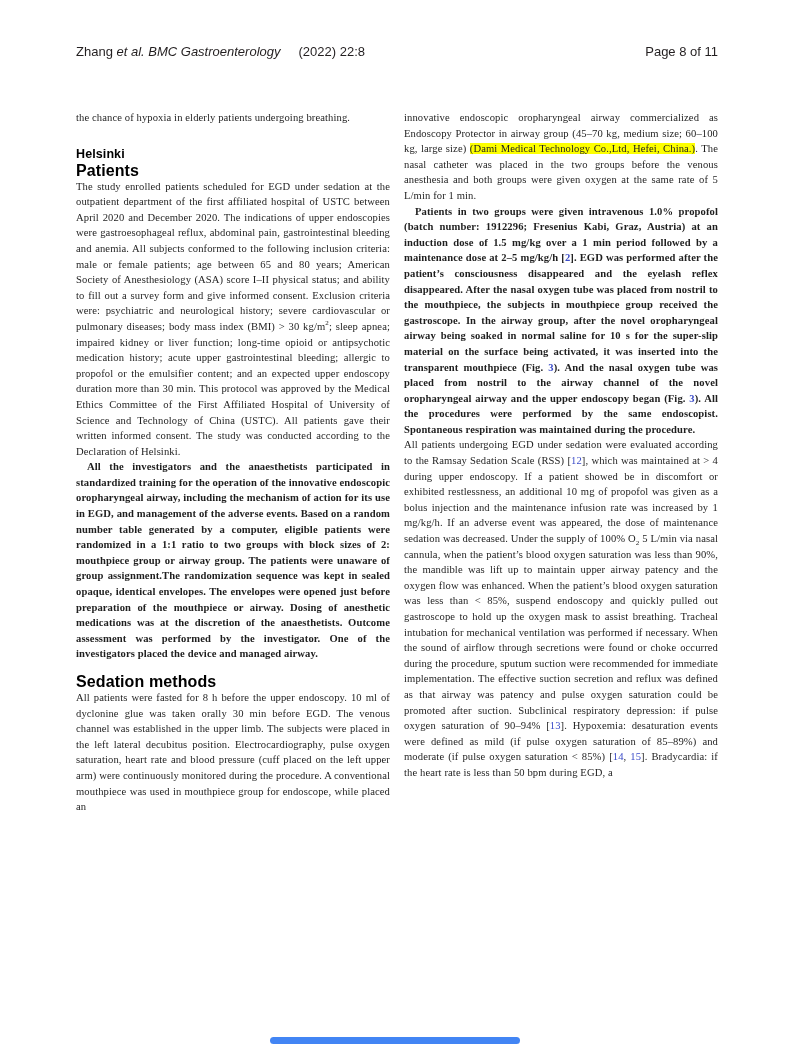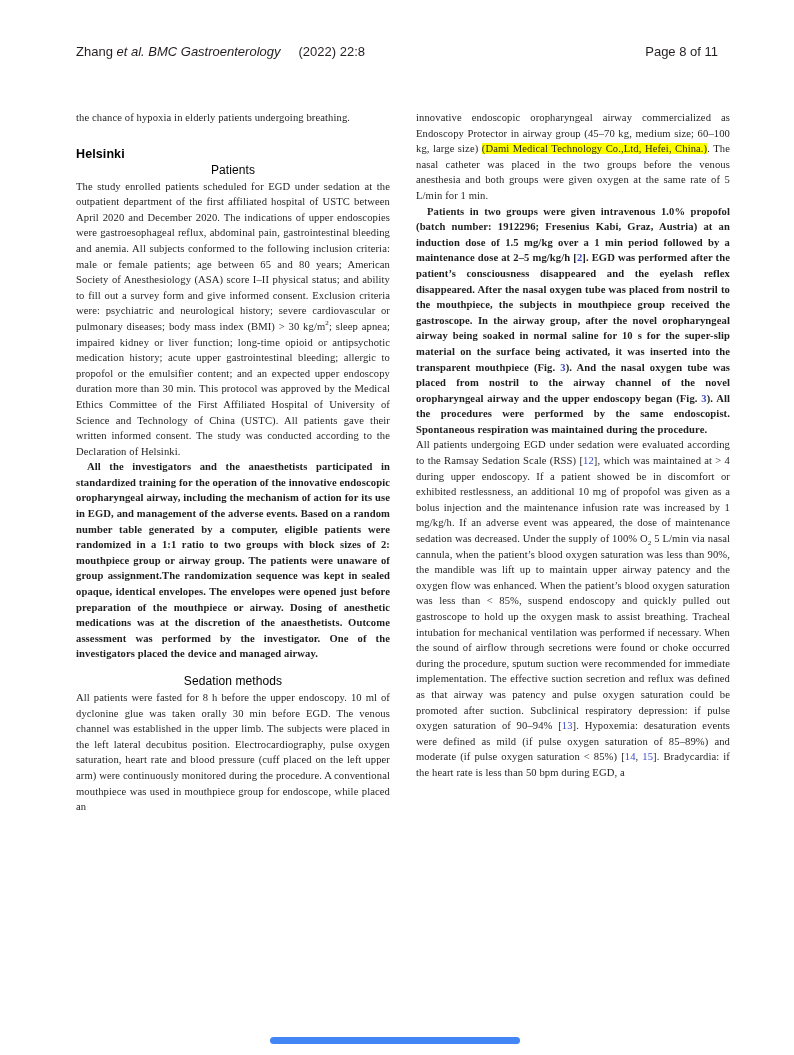--- a/index.html
+++ b/index.html
@@ -13,30 +13,30 @@
     font-family:"Liberation Sans", sans-serif; font-size:13px; color:#231f20;
   }
   .rh-left .ital { font-style:italic; }
   .rh-cite { margin-left:18px; font-style:normal; }
   .col {
     position:absolute; top:110px; width:314px;
     font-size:10.6px; line-height:15.6px; text-align:justify;
     letter-spacing:0.1px;
   }
   .col-left { left:76px; }
-  .col-right { left:416px; }
+  .col-right { left:404px; }
   .col p { margin:0; }
   .col p.indent { text-indent:11px;font-weight:bold; }
   .h-methods {
     font-family:"Liberation Sans", sans-serif; font-size:12.5px; font-weight:bold;
     color:#000; margin:21px 0 3px 0; text-align:left; line-height:14px;
   }
   .h-sub {
-    font-family:"Liberation Sans", sans-serif; font-size:12px; font-weight:normal;
-    color:#000; margin:0 0 2px 0; text-align:center; line-height:13px;
+    font-family:"Liberation Sans", sans-serif; font-size:16px; font-weight:bold;
+    color:#000; margin:0 0 2px 0; text-align:left; line-height:13px;
   }
   .h-sub.spaced { margin-top:13px; }
   .ref { color:#3a4bc8; text-decoration:none; cursor:pointer; }
   .hl { background:#fdff00; }
   sup.s2 { font-size:7px; line-height:0; vertical-align:super; }
   sub.s2 { font-size:7px; line-height:0; vertical-align:sub; }
   .scroll-indicator {
     position:absolute; left:270px; top:1037px; width:250px; height:7px;
     background:#4285f4; border-radius:4px;
   }

